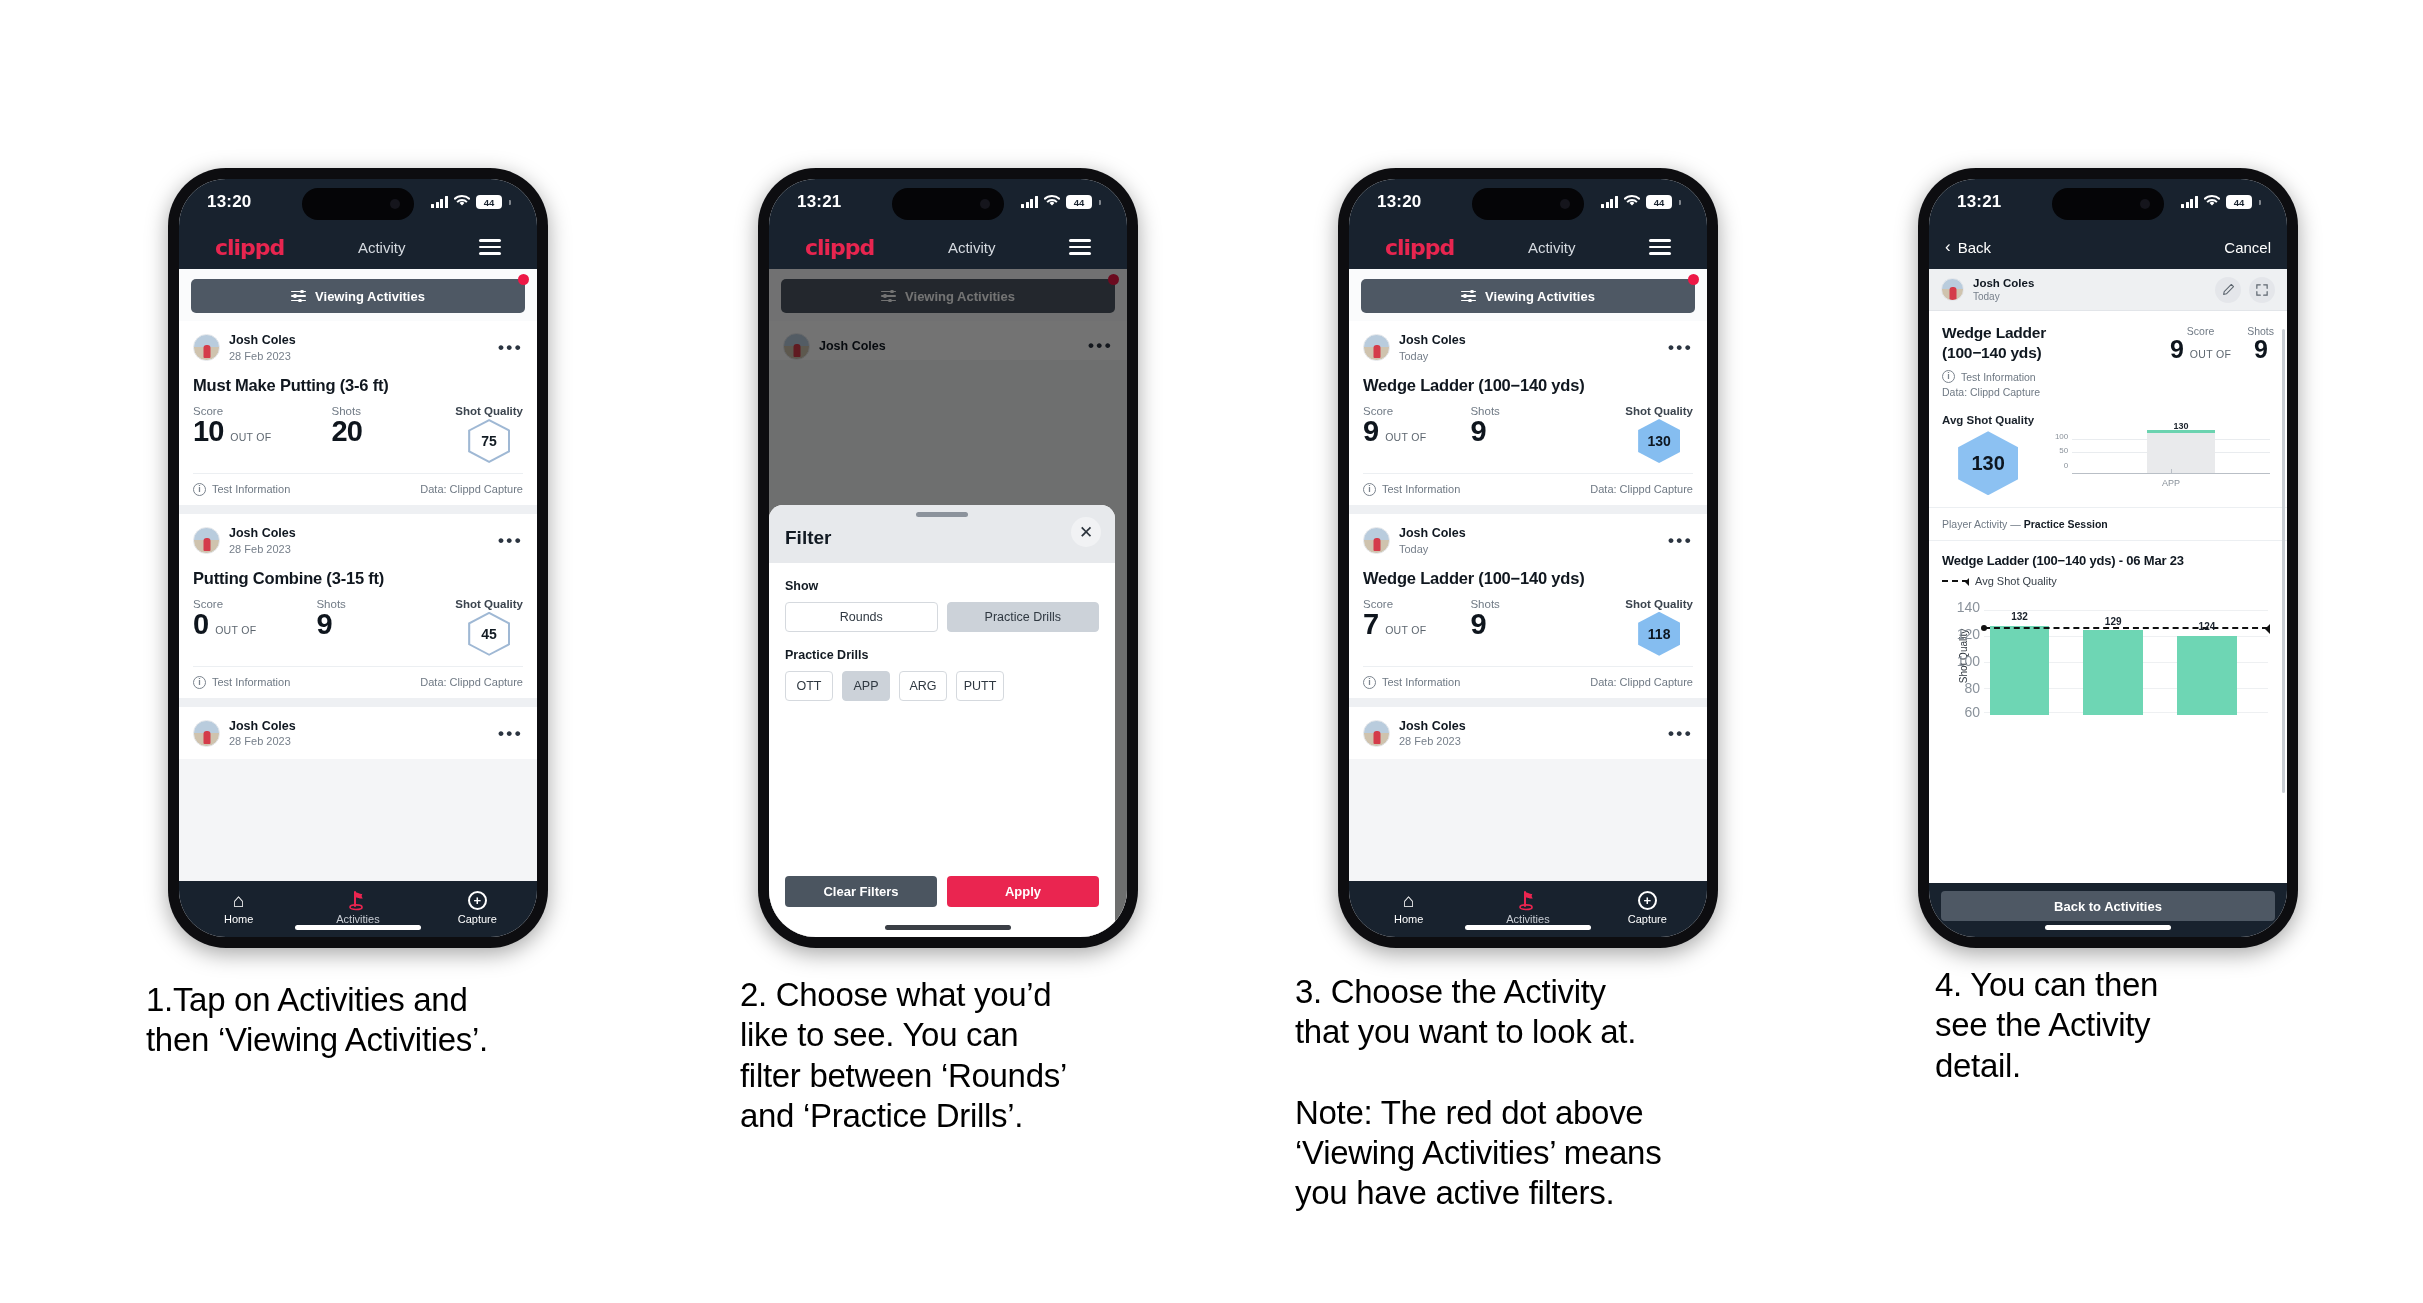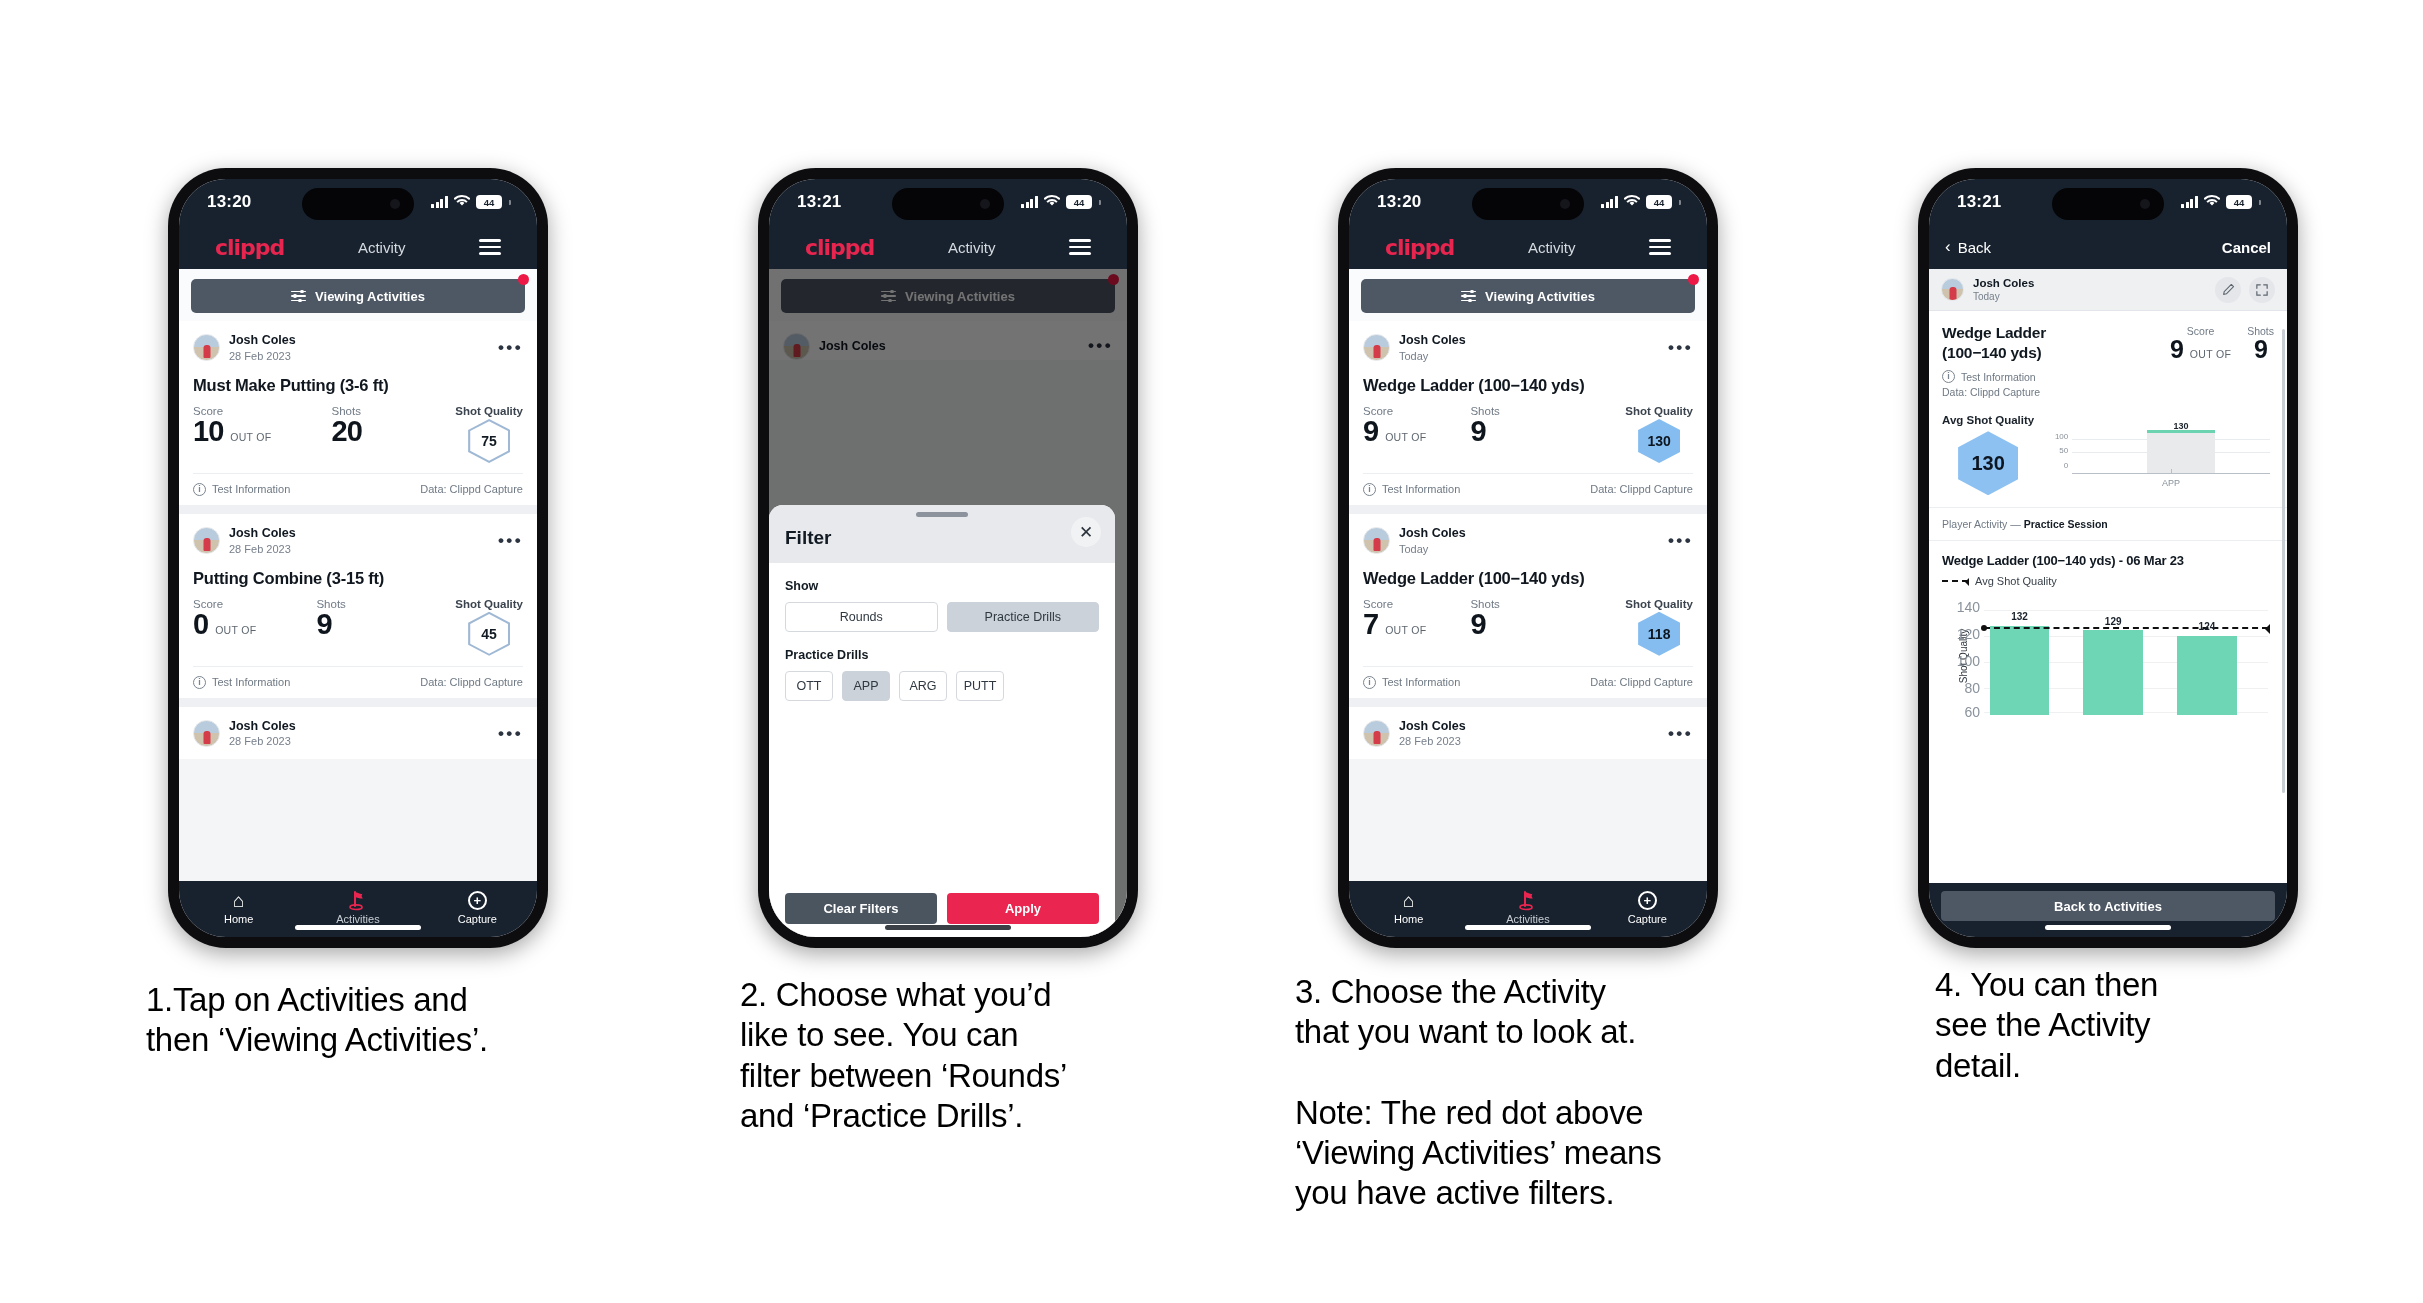--- a/index.html
+++ b/index.html
@@ -180,34 +180,34 @@
   .sheet-body{ flex:1; padding: 16px 16px 0; }
   .grp-lbl{ font-size:12.5px; font-weight:700; color:#131b23; margin-bottom:9px; }
   .chiprow{ display:flex; gap:9px; margin-bottom:16px; }
   .chip{
     flex:1; height:30px; border:1px solid #d5d9de; border-radius:4px; background:#fff;
     display:flex;align-items:center;justify-content:center;
     font-size:12.5px; color:#2f3841;
   }
   .chip.sel{ background:#ccd2d9; border-color:#ccd2d9; }
   .chiprow.small .chip{ flex:0 0 48px; }
-  .sheet-foot{ display:flex; gap:10px; padding: 14px 16px 13px; }
+  .sheet-foot{ display:flex; gap:10px; padding: 14px 16px 30px; }
   .btn { flex:1; height:31px; border-radius:4px; display:flex;align-items:center;justify-content:center;
          font-size:13px; font-weight:700; color:#fff; }
   .btn.clear{ background:#4b5560; }
   .btn.apply{ background:#ea2550; }
 
   
   .navbar4{
     height:44px;flex:0 0 44px;background:#18222e;display:flex;align-items:center;
     padding:0 16px;color:#fff;font-size:15px;
   }
   .back4{ display:flex;align-items:center;gap:7px;font-weight:400; }
   .chev{ font-size:17px; line-height:1; margin-top:-1px; }
-  .cancel4{ margin-left:auto;font-weight:bold; }
+  .cancel4{ margin-left:auto; }
   .detail-user{
     background:#eef0f2; display:flex; align-items:center; gap:9px;
     padding: 7px 12px; border-bottom:1px solid #e2e5e9;
   }
   .round-ic{
     width:26px;height:26px;border-radius:50%;background:#e4e6ea;
     display:flex;align-items:center;justify-content:center;color:#5d666f;font-size:12px;
   }
   .ic-group{ margin-left:auto; display:flex; gap:8px; }
   .detail-top{ background:#fff; padding:12px 13px 10px; display:flex; }

